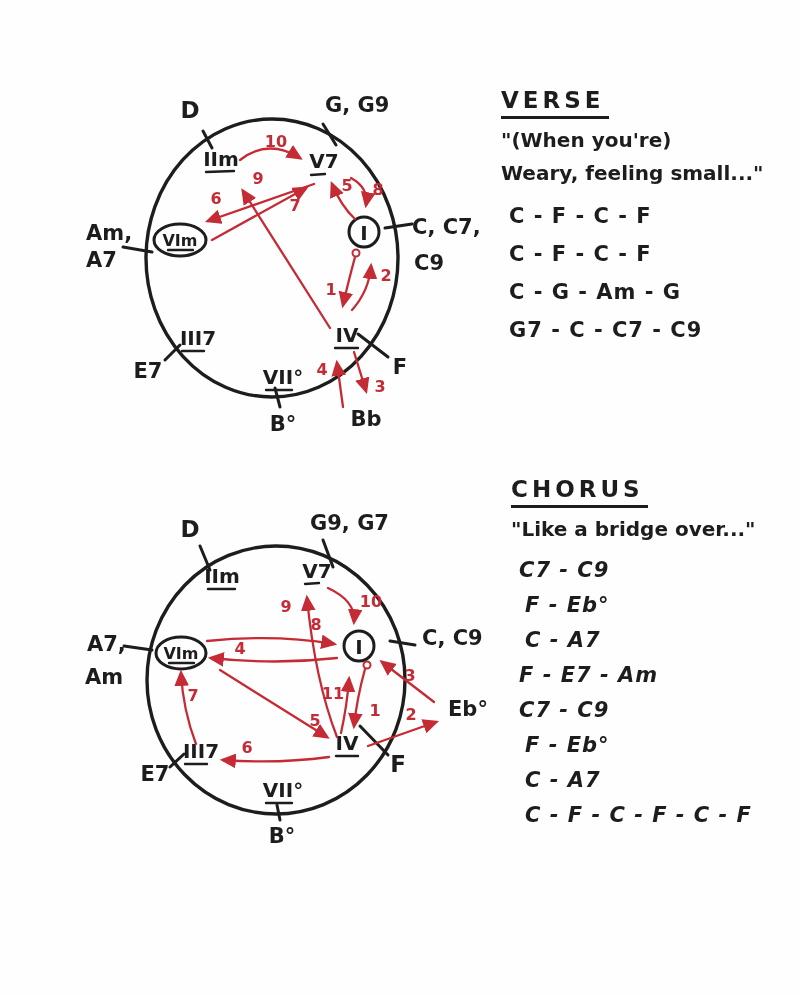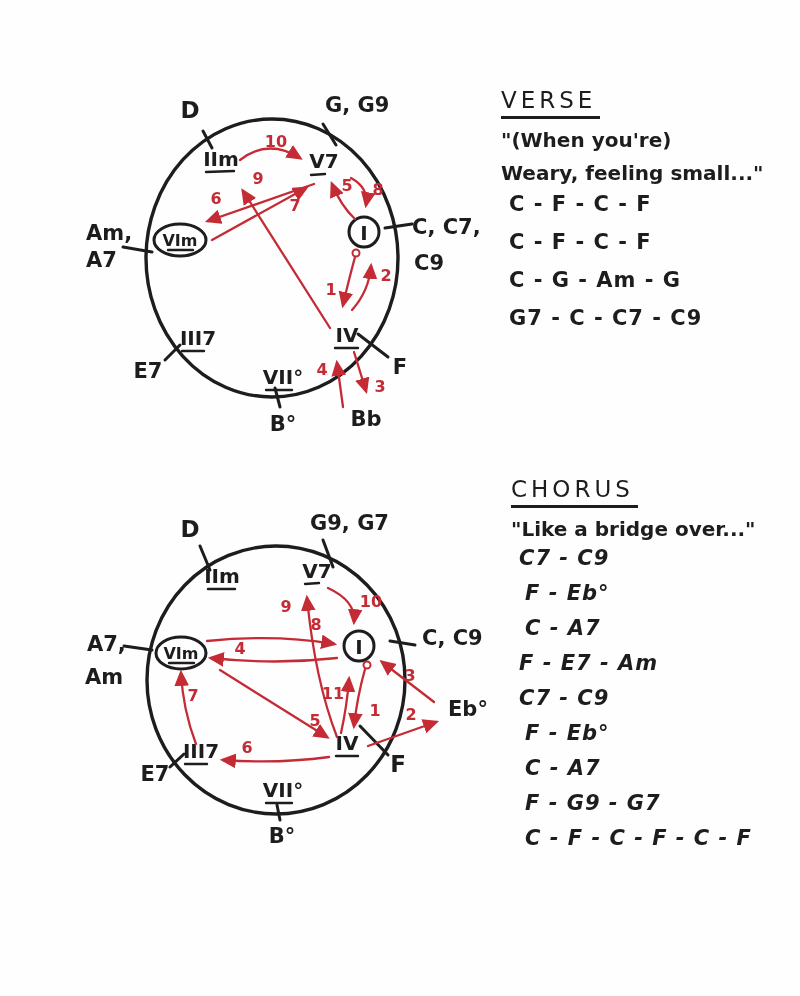--- a/index.html
+++ b/index.html
@@ -13,24 +13,24 @@
   text{font-family:"DejaVu Sans",sans-serif;font-weight:bold;fill:#1d1d1d;}
   .deg{font-size:20px;}
   .degsm{font-size:16px;}
   .chord{font-size:21px;}
   .chordlg{font-size:23px;}
   .redpath{stroke:#c42b34;stroke-width:2.3;fill:none;stroke-linecap:round;}
   .redloop{stroke:#c42b34;stroke-width:2;fill:none;}
   .step{font-size:16px;fill:#c42b34;}
   
   .textblock{position:absolute;}
-  .heading{font-size:23px;font-weight:normal;letter-spacing:4px;
+  .heading{font-size:23px;font-weight:bold;letter-spacing:4px;
            border-bottom:3px solid #1d1d1d;display:inline-block;padding:0 4px 3px 0;}
   .lyric{font-size:20px;font-weight:bold;margin-top:9px;white-space:nowrap;}
-  .chords{}
+  .chords{margin-top:12px;}
   .chord-line{font-size:21px;font-weight:bold;letter-spacing:1px;white-space:nowrap;}
   .v .chord-line{height:38px;line-height:38px;}
   .c .chord-line{height:35px;line-height:35px;font-style:italic;}
   .i1{margin-left:8px;}
   .i2{margin-left:14px;}
 </style>
 </head>
 <body>
 
 <div id="page">
@@ -224,18 +224,17 @@
     <div class="heading">CHORUS</div>
     <div class="lyric">"Like a bridge over..."</div>
     <div class="chords">
       <div class="chord-line i1">C7 - C9</div>
       <div class="chord-line i2">F - Eb°</div>
       <div class="chord-line i2">C - A7</div>
       <div class="chord-line i1">F - E7 - Am</div>
       <div class="chord-line i1">C7 - C9</div>
       <div class="chord-line i2">F - Eb°</div>
       <div class="chord-line i2">C - A7</div>
-      <div class="chord-line i2">F - G9 - G7</div>
       <div class="chord-line i2">C - F - C - F - C - F</div>
     </div>
   </div>
 
 </div>
 
 </body></html>

